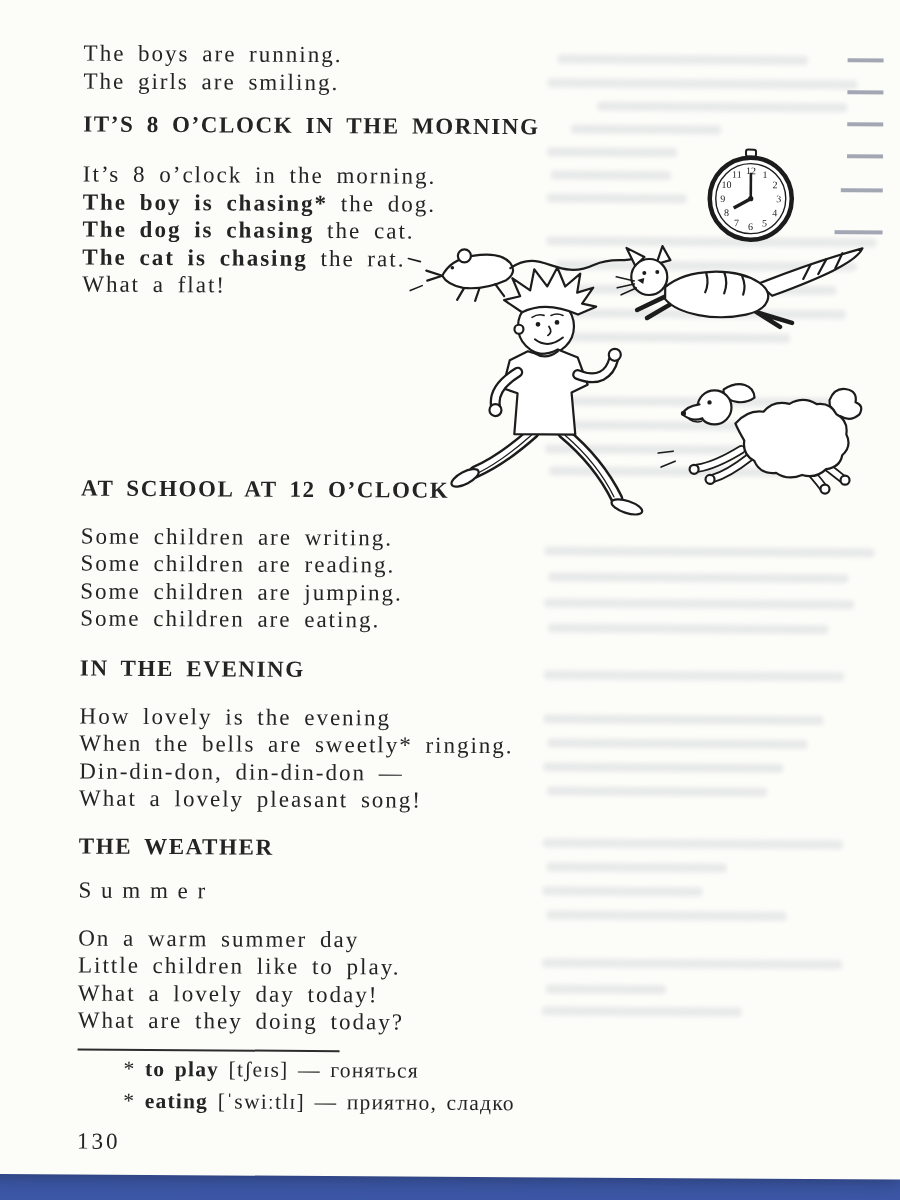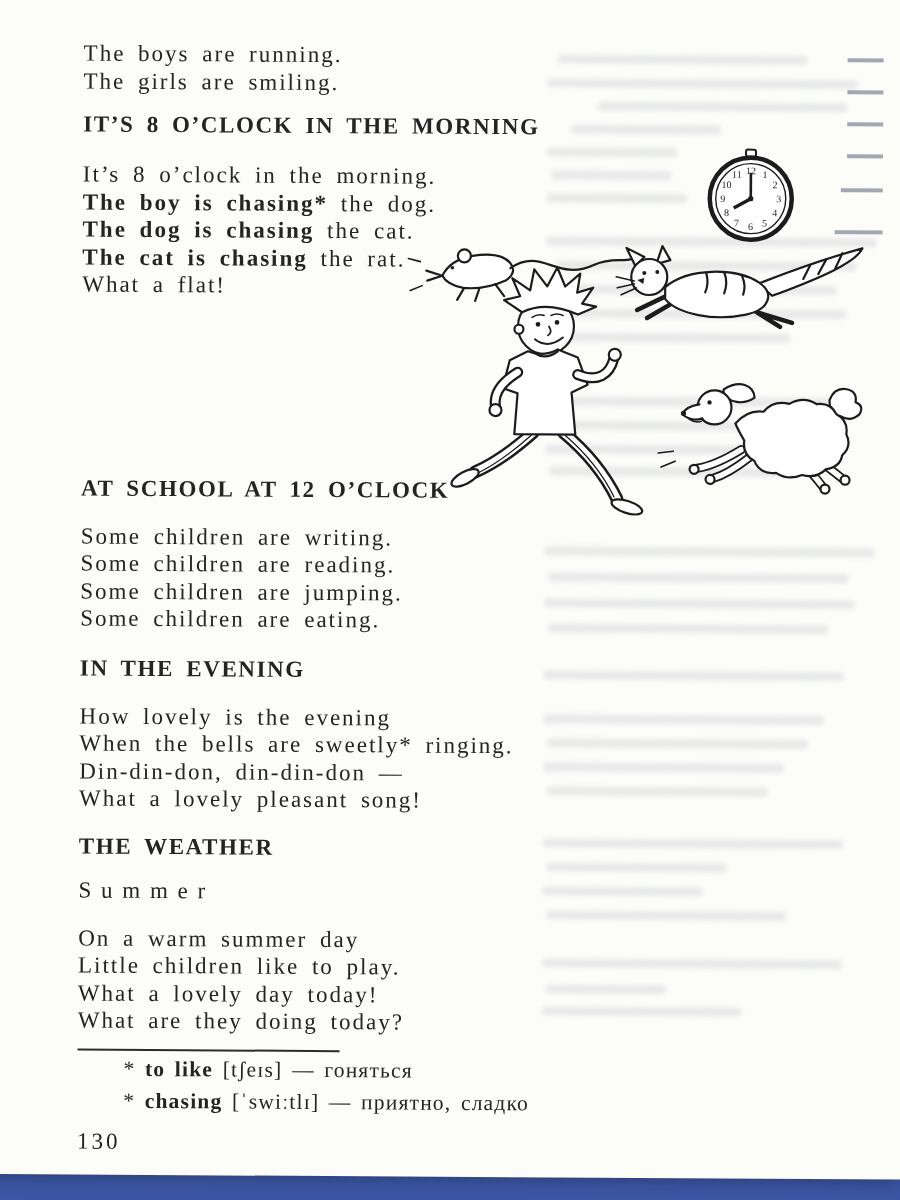--- a/index.html
+++ b/index.html
@@ -124,22 +124,22 @@
     <p class="subheading">S u m m e r</p>
     <div class="list-weather">
       <p class="line">On a warm summer day</p>
       <p class="line">Little children like to play.</p>
       <p class="line">What a lovely day today!</p>
       <p class="line">What are they doing today?</p>
     </div>
 
     <div class="footnotes">
       <div class="footnote-rule"></div>
-      <p class="footnote"><span>* </span><span class="bold">to like</span><span> [tʃeɪs] — гоняться</span></p>
-      <p class="footnote"><span>* </span><span class="bold">chasing</span><span> [ˈswiːtlɪ] — приятно, сладко</span></p>
+      <p class="footnote"><span>* </span><span class="bold">to play</span><span> [tʃeɪs] — гоняться</span></p>
+      <p class="footnote"><span>* </span><span class="bold">eating</span><span> [ˈswiːtlɪ] — приятно, сладко</span></p>
     </div>
 
     <p class="page-number">130</p>
   </div>
 
   <svg class="clock" viewBox="0 0 96 96" fill="none" stroke="#1c1c1c">
     <rect x="43" y="2" width="10" height="7" rx="2" stroke-width="2" fill="#fff"></rect>
     <circle cx="48" cy="51" r="41" stroke-width="4.5" fill="#fff"></circle>
     <circle cx="48" cy="51" r="35" stroke-width="1.4"></circle>
     <g font-size="10" font-family="'Liberation Serif',serif" fill="#1c1c1c" stroke="none" text-anchor="middle">

